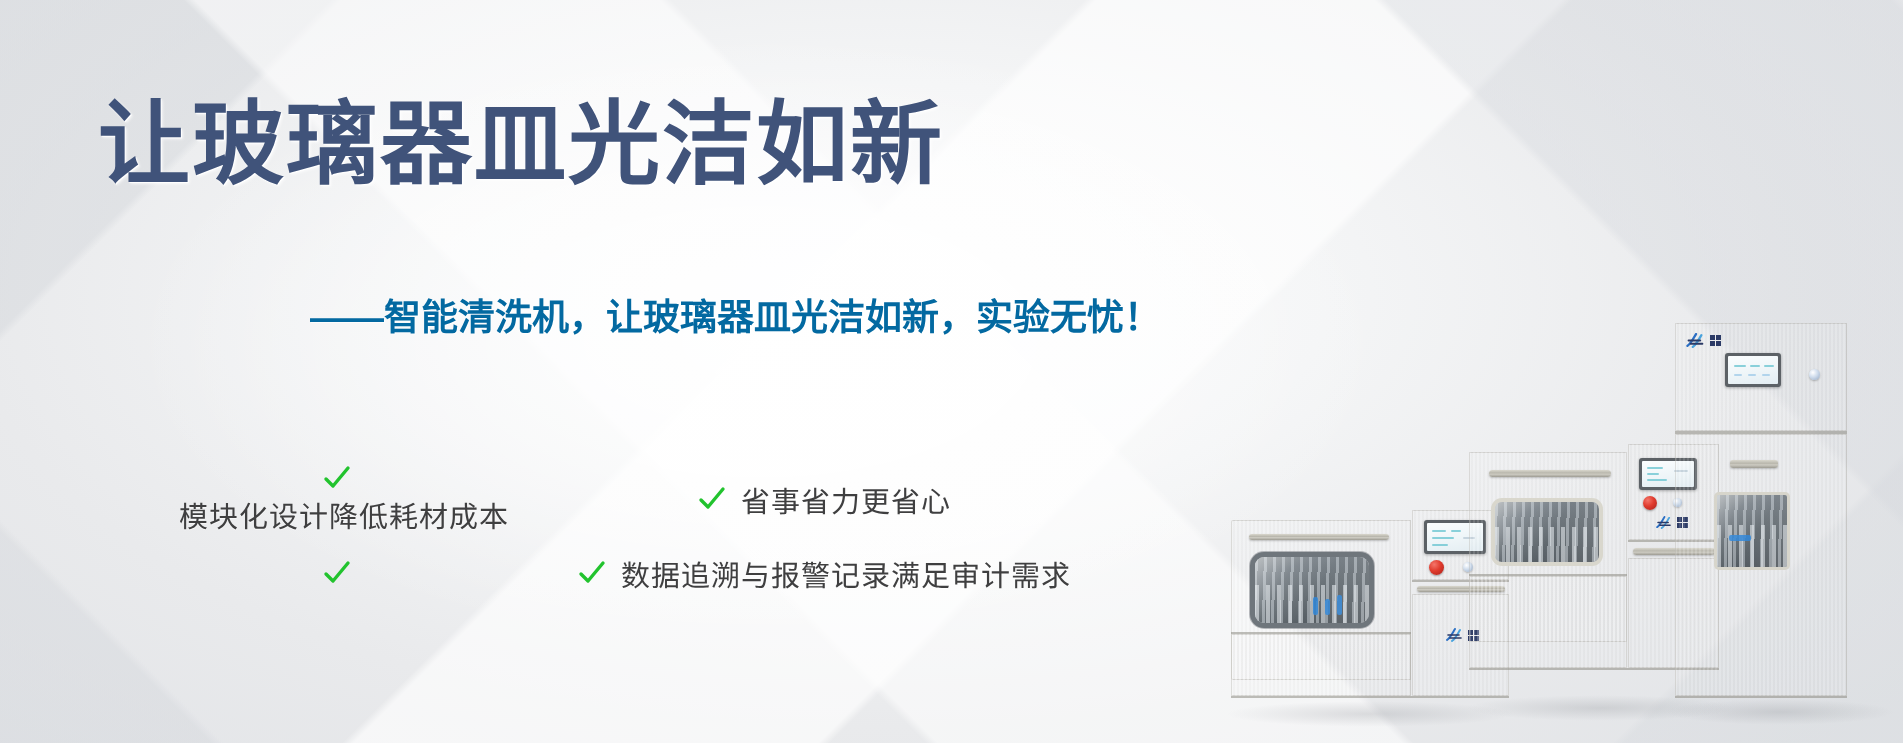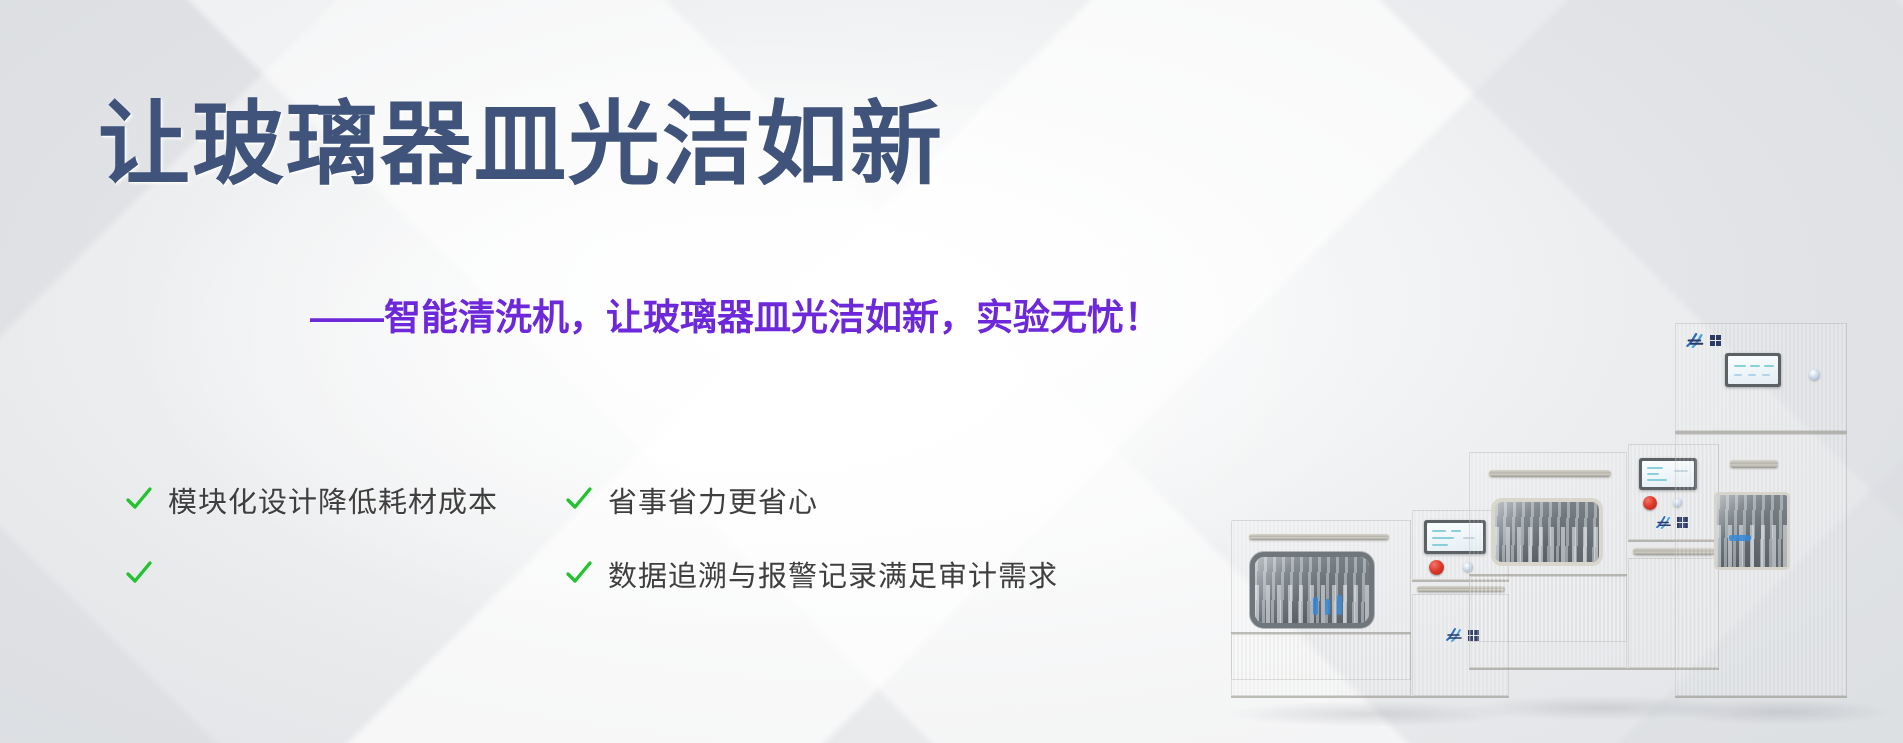--- a/index.html
+++ b/index.html
@@ -95,43 +95,43 @@
     white-space: nowrap;
   }
 
   .subhead {
     position: absolute;
     left: 310px;
     top: 287px;
     font-size: 37px;
     font-weight: bold;
     letter-spacing: 0px;
-    color: #6d28d9;
+    color: #0369a1;
     text-shadow: 1px 1px 0 rgba(255,255,255,0.75);
     white-space: nowrap;
   }
 
   .features {
     position: absolute;
     left: 124px;
     top: 462px;
     width: 1000px;
   }
   .feat-row {
     display: flex;
     align-items: center;
     height: 74px;
   }
   .feat-item {
     display: flex;
     align-items: center;
     white-space: nowrap;
   }
-  .feat-item.col1 { width: 440px; }
-  .feat-item.col2 { width: 520px; }
+  .feat-item.col1 { width: 440px; flex-direction: column; }
+  .feat-item.col2 { width: 520px; justify-content: center; }
 
   .check {
     flex: 0 0 auto;
     width: 30px;
     height: 30px;
     margin-right: 14px;
     display: block;
   }
   .feat-label {
     font-size: 29px;

